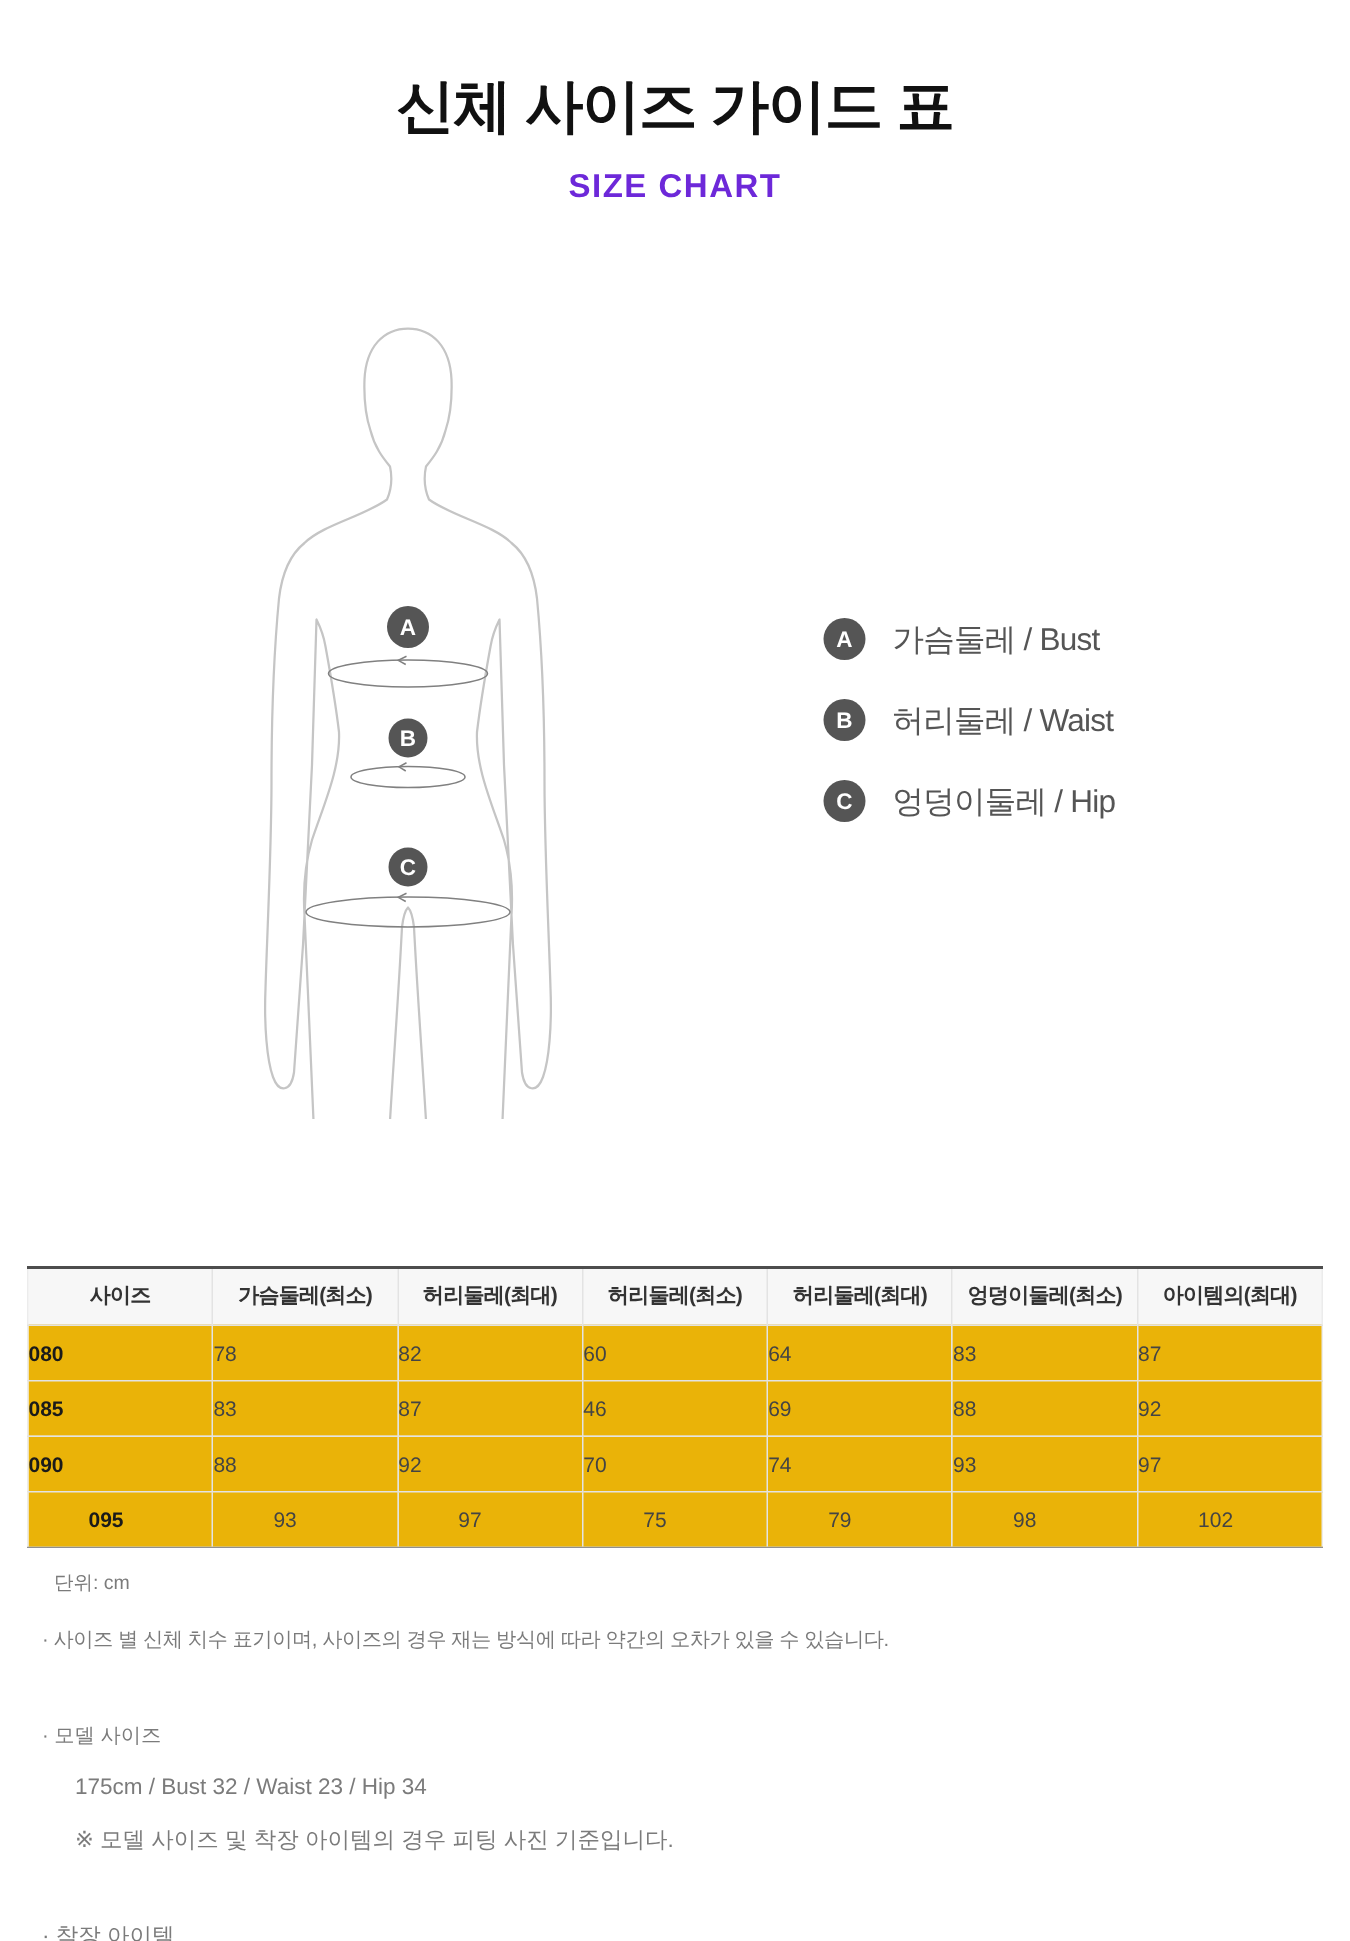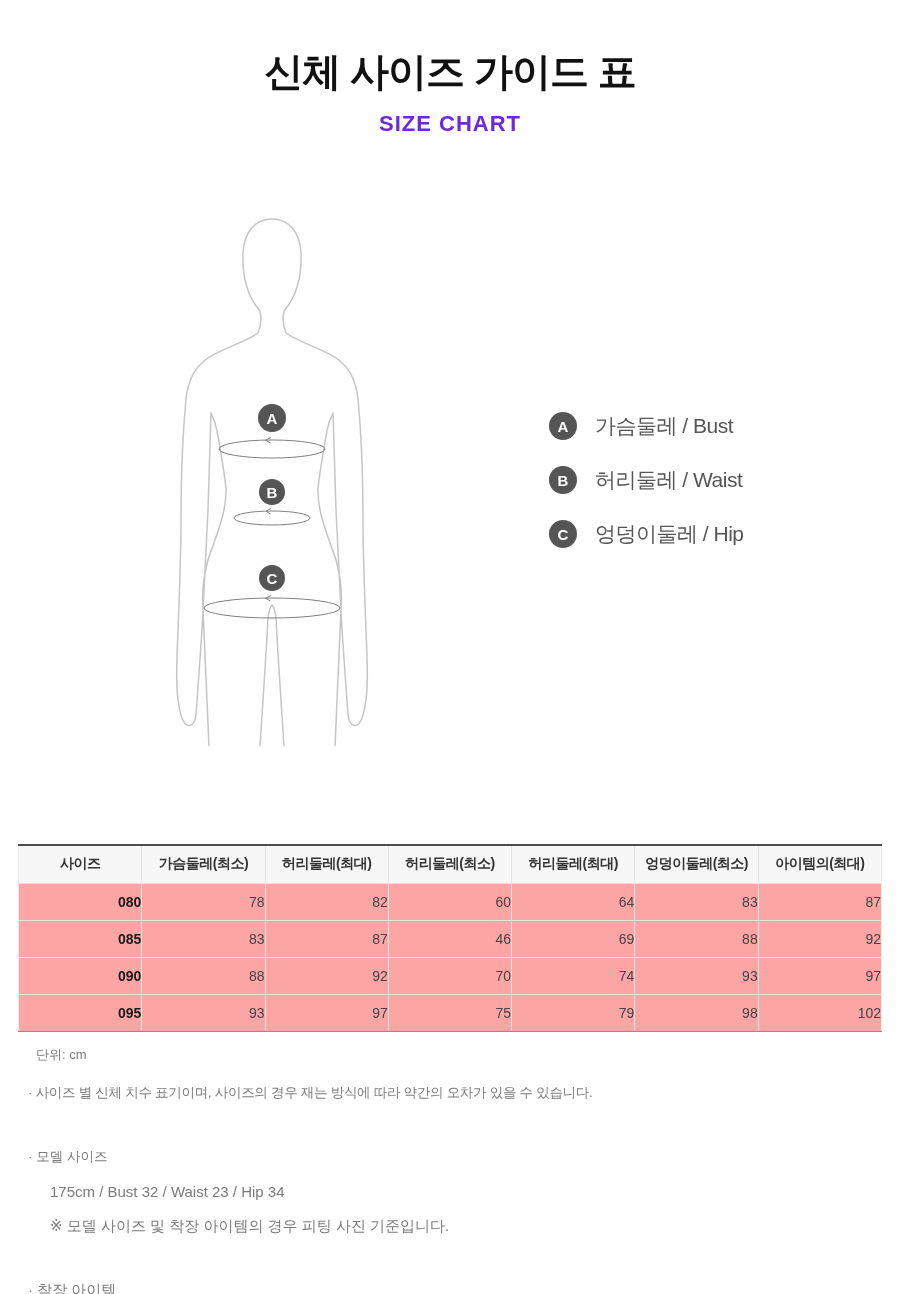--- a/index.html
+++ b/index.html
@@ -32,26 +32,26 @@
   .legend-label { margin-left:18px; font-size:21px; color:#555; letter-spacing:-0.5px; }
 
   .size-table-wrap { margin:12px 18px; border-top:2px solid #4d4d4d; border-bottom:1px solid #8f8f8f; }
   table { width:100%; border-collapse:collapse; table-layout:fixed; }
   th {
     height:37px; background:#f7f7f7; border:1px solid #e3e3e3; border-top:none;
     font-size:14px; font-weight:700; color:#333; text-align:center; letter-spacing:-0.5px;
   }
   td {
     height:37px; border:1px solid #e3e3e3;
-    font-size:14px; color:#444; text-align:right; background:#fca5a5;
+    font-size:14px; color:#444; text-align:left; background:#eab308;
   }
   td.size-cell { font-weight:700; color:#1a1a1a; }
   th:first-child, td:first-child { border-left:1px solid #ececec; }
   th:last-child, td:last-child { border-right:1px solid #ececec; }
-  tr:last-child td { border-bottom:none; }
+  tr:last-child td { border-bottom:none;padding-left:40px; }
 
   .notes { color:#7b7b7b; }
   .note-unit  { margin:14px 18px 0 36px; font-size:13px; }
   .note-line1 { margin:20px 18px 0 28px; font-size:13.5px; letter-spacing:-0.3px; }
   .note-block-title { margin:46px 18px 0 28px; font-size:13.5px; }
   .note-indent { margin:17px 18px 0 50px; font-size:15px; }
   .note-block-title2 { margin:45px 18px 0 28px; font-size:15px; }
 </style>
 </head>
 <body>

